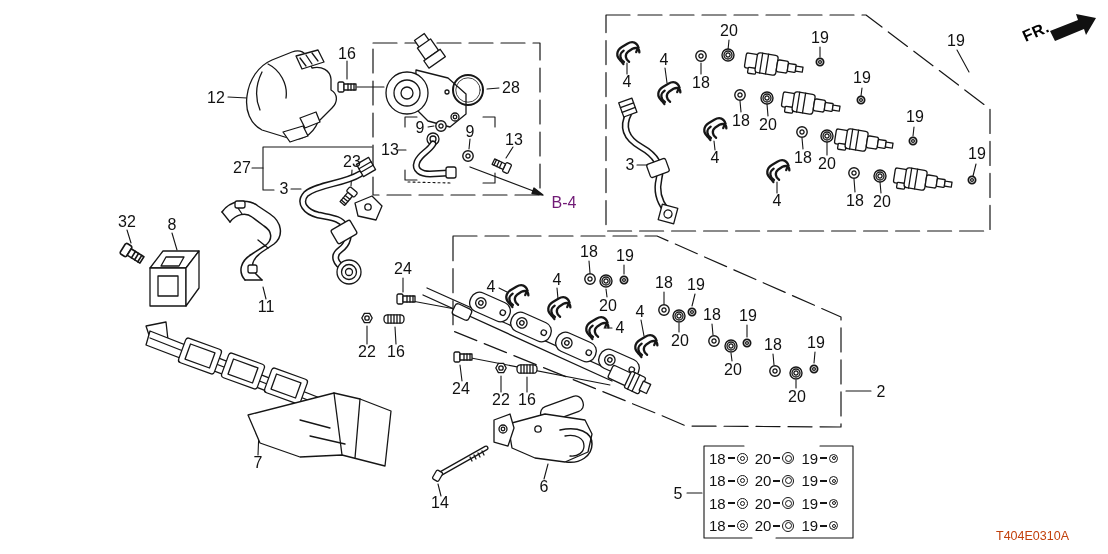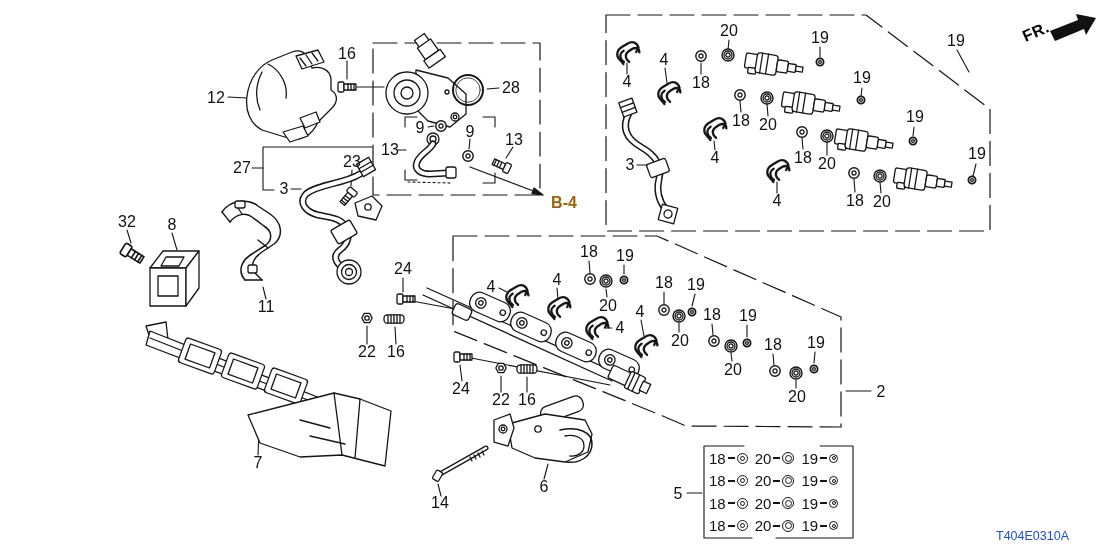--- a/index.html
+++ b/index.html
@@ -2,24 +2,24 @@
 <html><head>
 <meta charset="utf-8">
 <style>
   html,body{margin:0;padding:0;background:#fff;}
   .stage{position:relative;width:1108px;height:554px;background:#ffffff;overflow:hidden;
          font-family:"Liberation Sans",sans-serif;}
   svg{position:absolute;left:0;top:0;}
   .callout{position:absolute;transform:translate(-50%,-50%);font-size:16px;color:#111;
            white-space:nowrap;line-height:1;}
   .b4{position:absolute;left:564px;top:203px;transform:translate(-50%,-50%);
-      font-size:16px;font-weight:bold;color:#a16207;text-align:right;}
+      font-size:16px;font-weight:normal;color:#701a75;text-align:right;}
   .fr{position:absolute;left:1036px;top:32px;transform:translate(-50%,-50%) rotate(-24deg);
       font-size:16px;font-weight:bold;color:#000;letter-spacing:.5px;}
-  .code{position:absolute;left:996px;top:529px;font-size:12.5px;color:#1d4ed8;}
+  .code{position:absolute;left:996px;top:529px;font-size:12.5px;color:#c2410c;}
   .kit{position:absolute;left:709px;top:447px;}
   .kit-row{display:flex;align-items:center;height:22.5px;font-size:15px;color:#111;}
   .kl{display:inline-block;}
   .kdash{display:inline-block;width:7px;height:1.6px;background:#151515;margin:0 2px;}
   .kicon{display:inline-block;border:1.6px solid #151515;border-radius:50%;position:relative;
          box-sizing:border-box;background:#fff;}
   .kicon::after{content:"";position:absolute;border:1.2px solid #151515;border-radius:50%;}
   .k18{width:11px;height:11px;margin-right:7px;}
   .k18::after{inset:2px;}
   .k20{width:12px;height:12px;margin-right:7px;}

